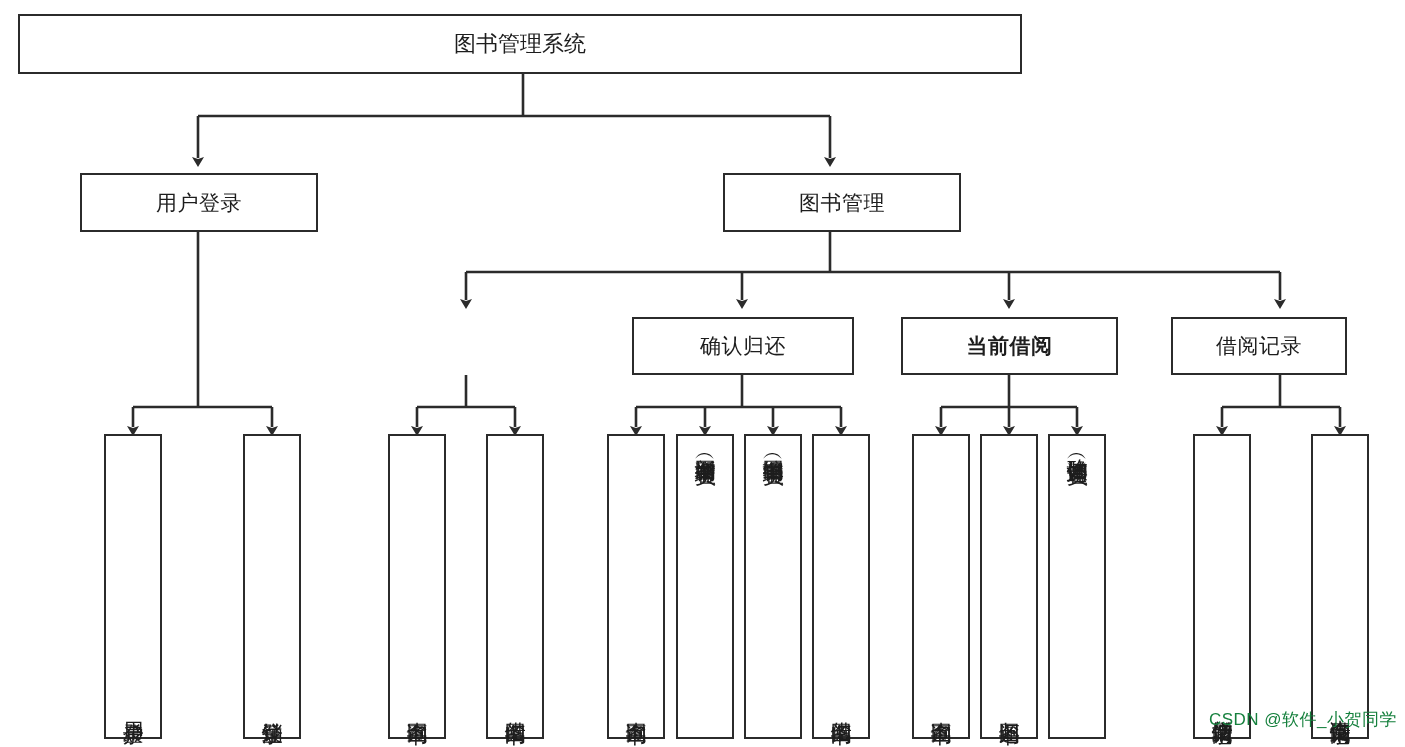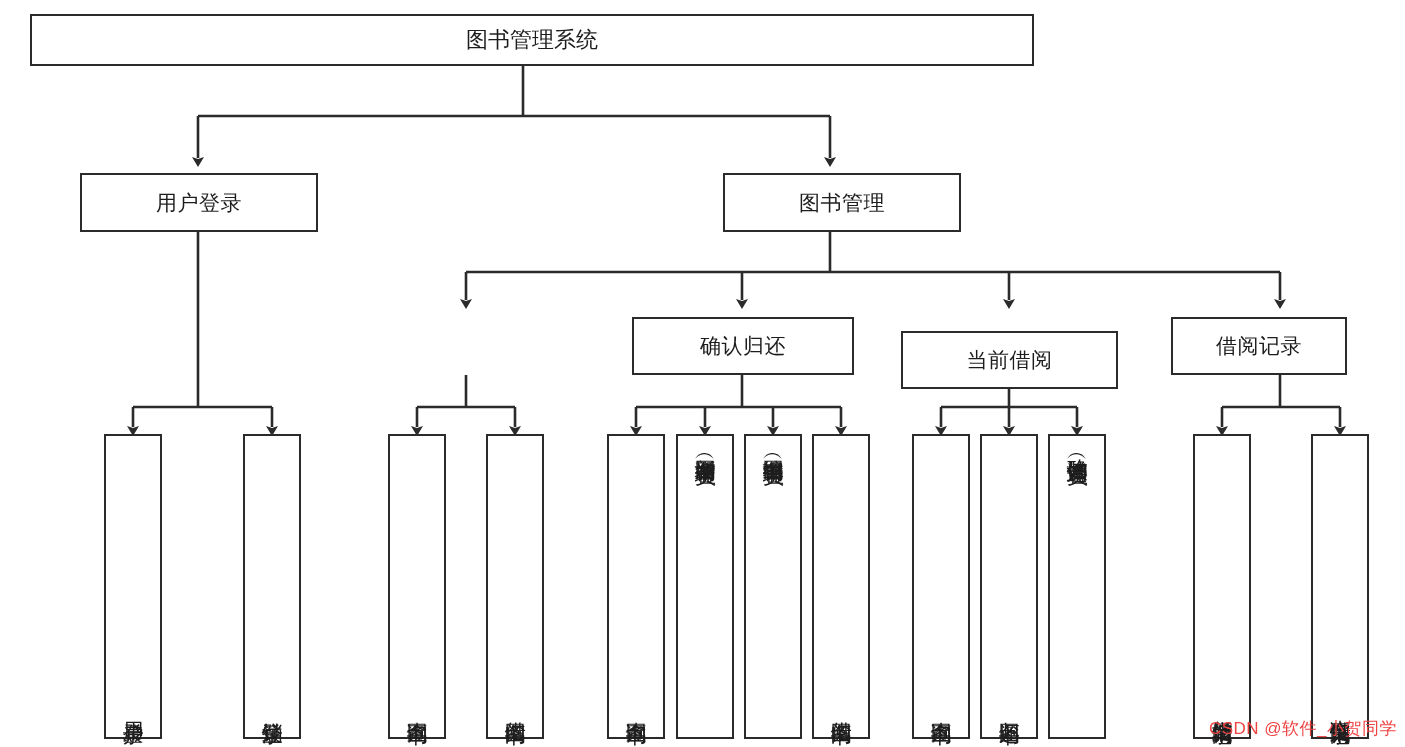--- a/index.html
+++ b/index.html
@@ -58,23 +58,23 @@
     color: #1d1d1d;
   }
   .node.v.top {
     align-items: flex-start;
     padding-bottom: 0;
     padding-top: 6px;
   }
   #watermark {
     position: absolute;
     right: 8px;
-    bottom: 7px;
+    bottom: 16px;
     font-size: 17px;
-    color: #ef4444;
+    color: #15803d;
     letter-spacing: 0.5px;
     white-space: nowrap;
   }
 </style>
 </head>
 <body>
 
 <div id="canvas">
 
   <svg class="wires" viewBox="0 0 1405 747">
@@ -121,27 +121,27 @@
       <path d="M1009,407 L1009,427" marker-end="url(#arrow)"></path>
       <path d="M1077,407 L1077,427" marker-end="url(#arrow)"></path>
 
       <path d="M1280,375 L1280,407"></path>
       <path d="M1222,407 L1340,407"></path>
       <path d="M1222,407 L1222,427" marker-end="url(#arrow)"></path>
       <path d="M1340,407 L1340,427" marker-end="url(#arrow)"></path>
     </g>
   </svg>
 
-  <div class="node title" style="left:30px; top:14px; width:1004px; height:52px;">图书管理系统</div>
+  <div class="node title" style="left:18px; top:14px; width:1004px; height:60px;">图书管理系统</div>
 
   <div class="node h" style="left:80px; top:173px; width:238px; height:59px;">用户登录</div>
   <div class="node h" style="left:723px; top:173px; width:238px; height:59px;">图书管理</div>
 
   <div class="node h" style="left:632px; top:317px; width:222px; height:58px;">确认归还</div>
-  <div class="node h" style="left:901px; top:331px; width:217px; height:58px;">当前借阅</div>
+  <div class="node h" style="left:901px; top:317px; width:217px; height:58px;font-weight:bold;">当前借阅</div>
   <div class="node h" style="left:1171px; top:317px; width:176px; height:58px;">借阅记录</div>
 
   <div class="node v" style="left:104px; top:434px; width:58px; height:305px;">
     <span class="vtext">用户登录</span>
   </div>
   <div class="node v" style="left:243px; top:434px; width:58px; height:305px;">
     <span class="vtext">注销登录</span>
   </div>
 
   <div class="node v" style="left:388px; top:434px; width:58px; height:305px;">

